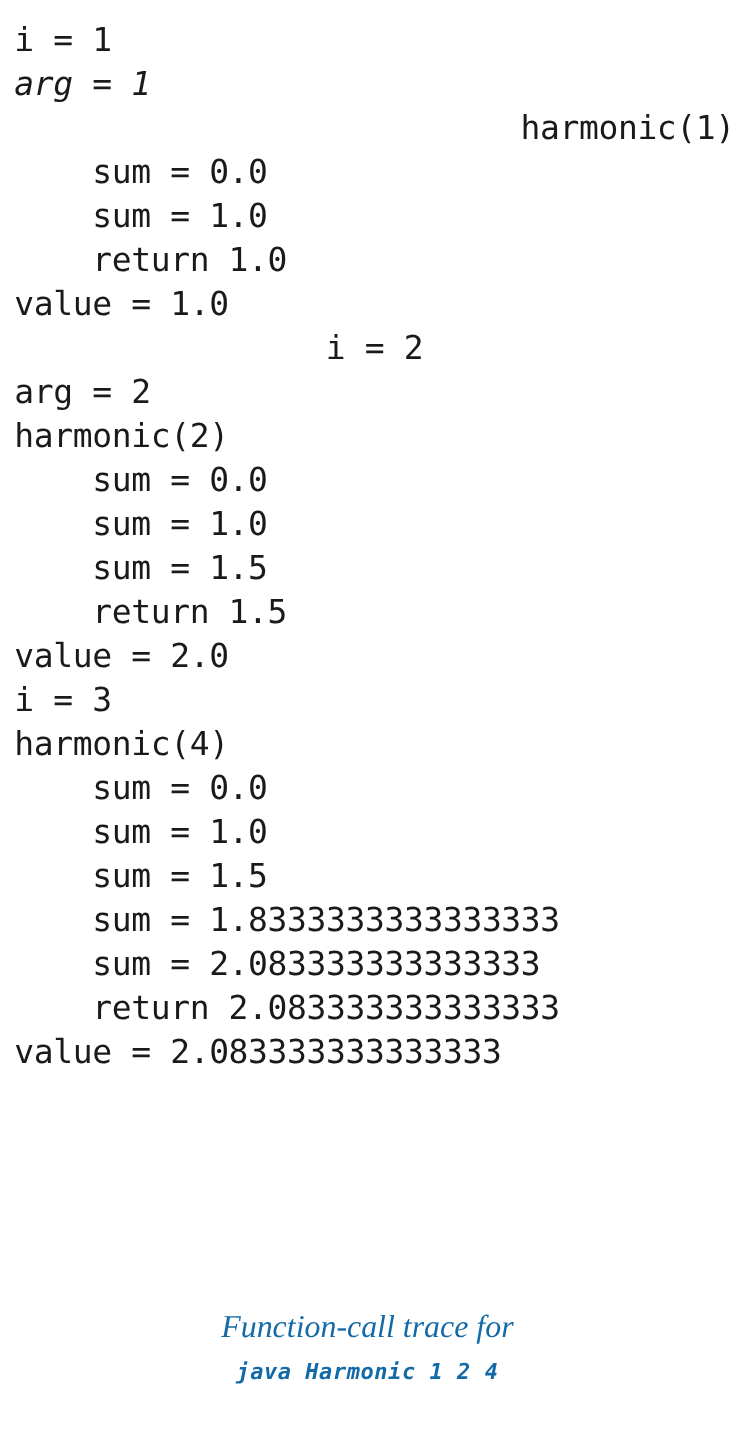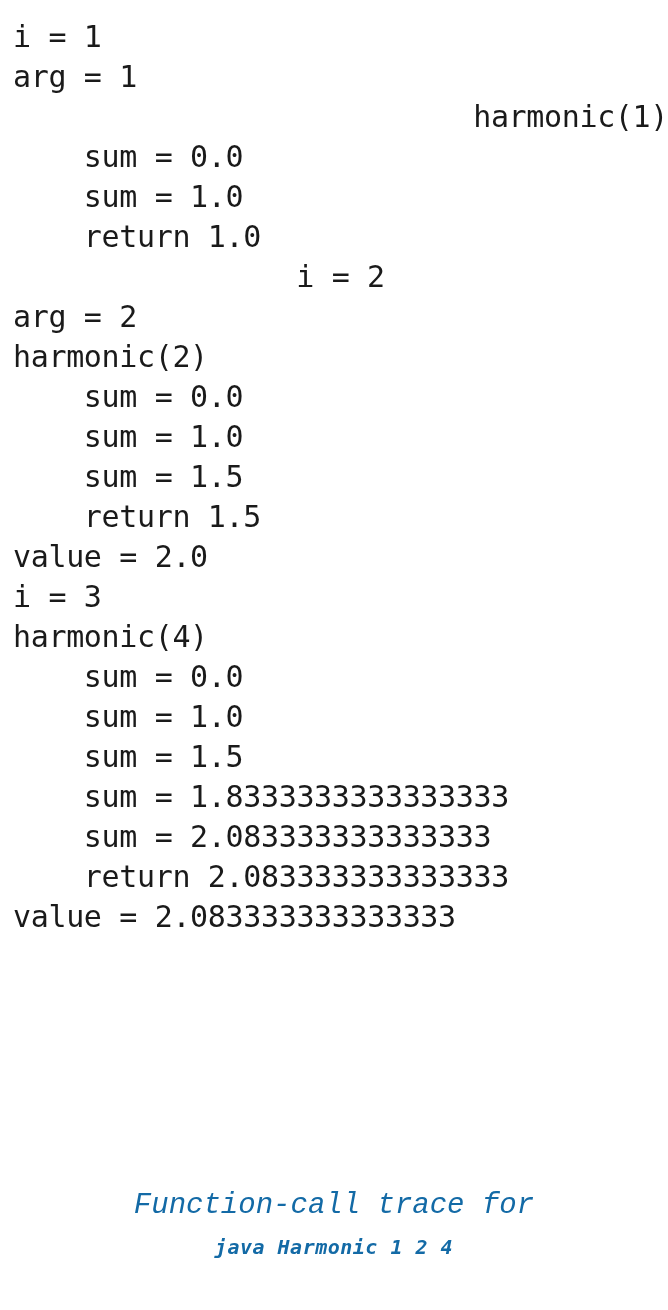--- a/index.html
+++ b/index.html
@@ -47,21 +47,21 @@
   
   #caption {
     position: absolute;
     left: 0;
     top: 1186px;
     width: 668px;
     text-align: center;
   }
 
   .caption-line-1 {
-    font-family: Liberation Mono, monospace;
+    font-family: Liberation Serif, serif;
     font-style: italic;
     font-size: 29px;
     line-height: 40px;
     color: #136aa6;
     white-space: pre;
   }
 
   .caption-line-2 {
     font-family: "DejaVu Sans Mono", monospace;
     font-style: italic;
@@ -73,25 +73,26 @@
     letter-spacing: 0.5px;
   }
 </style>
 </head>
 <body style="background: rgb(255, 255, 255);">
 
 <div id="page" style="background: rgb(255, 255, 255);">
 
   <div id="trace">
       <div class="trace-line" style="color: rgb(26, 26, 26);">i = 1</div>
-      <div class="trace-line" style="color: rgb(26, 26, 26);">arg = 1</div>
+      <div class="trace-line" style="color: rgb(26, 26, 26); font-style: italic;">arg = 1</div>
       <div class="trace-line" style="color: rgb(26, 26, 26); text-align: right;">harmonic(1)</div>
       <div class="trace-line" style="color: rgb(26, 26, 26);">    sum = 0.0</div>
       <div class="trace-line" style="color: rgb(26, 26, 26);">    sum = 1.0</div>
       <div class="trace-line" style="color: rgb(26, 26, 26);">    return 1.0</div>
+      <div class="trace-line" style="color: rgb(26, 26, 26);">value = 1.0</div>
       <div class="trace-line" style="color: rgb(26, 26, 26); text-align: center;">i = 2</div>
       <div class="trace-line" style="color: rgb(26, 26, 26);">arg = 2</div>
       <div class="trace-line" style="color: rgb(26, 26, 26);">harmonic(2)</div>
       <div class="trace-line" style="color: rgb(26, 26, 26);">    sum = 0.0</div>
       <div class="trace-line" style="color: rgb(26, 26, 26);">    sum = 1.0</div>
       <div class="trace-line" style="color: rgb(26, 26, 26);">    sum = 1.5</div>
       <div class="trace-line" style="color: rgb(26, 26, 26);">    return 1.5</div>
       <div class="trace-line" style="color: rgb(26, 26, 26);">value = 2.0</div>
       <div class="trace-line" style="color: rgb(26, 26, 26);">i = 3</div>
       <div class="trace-line" style="color: rgb(26, 26, 26);">harmonic(4)</div>

